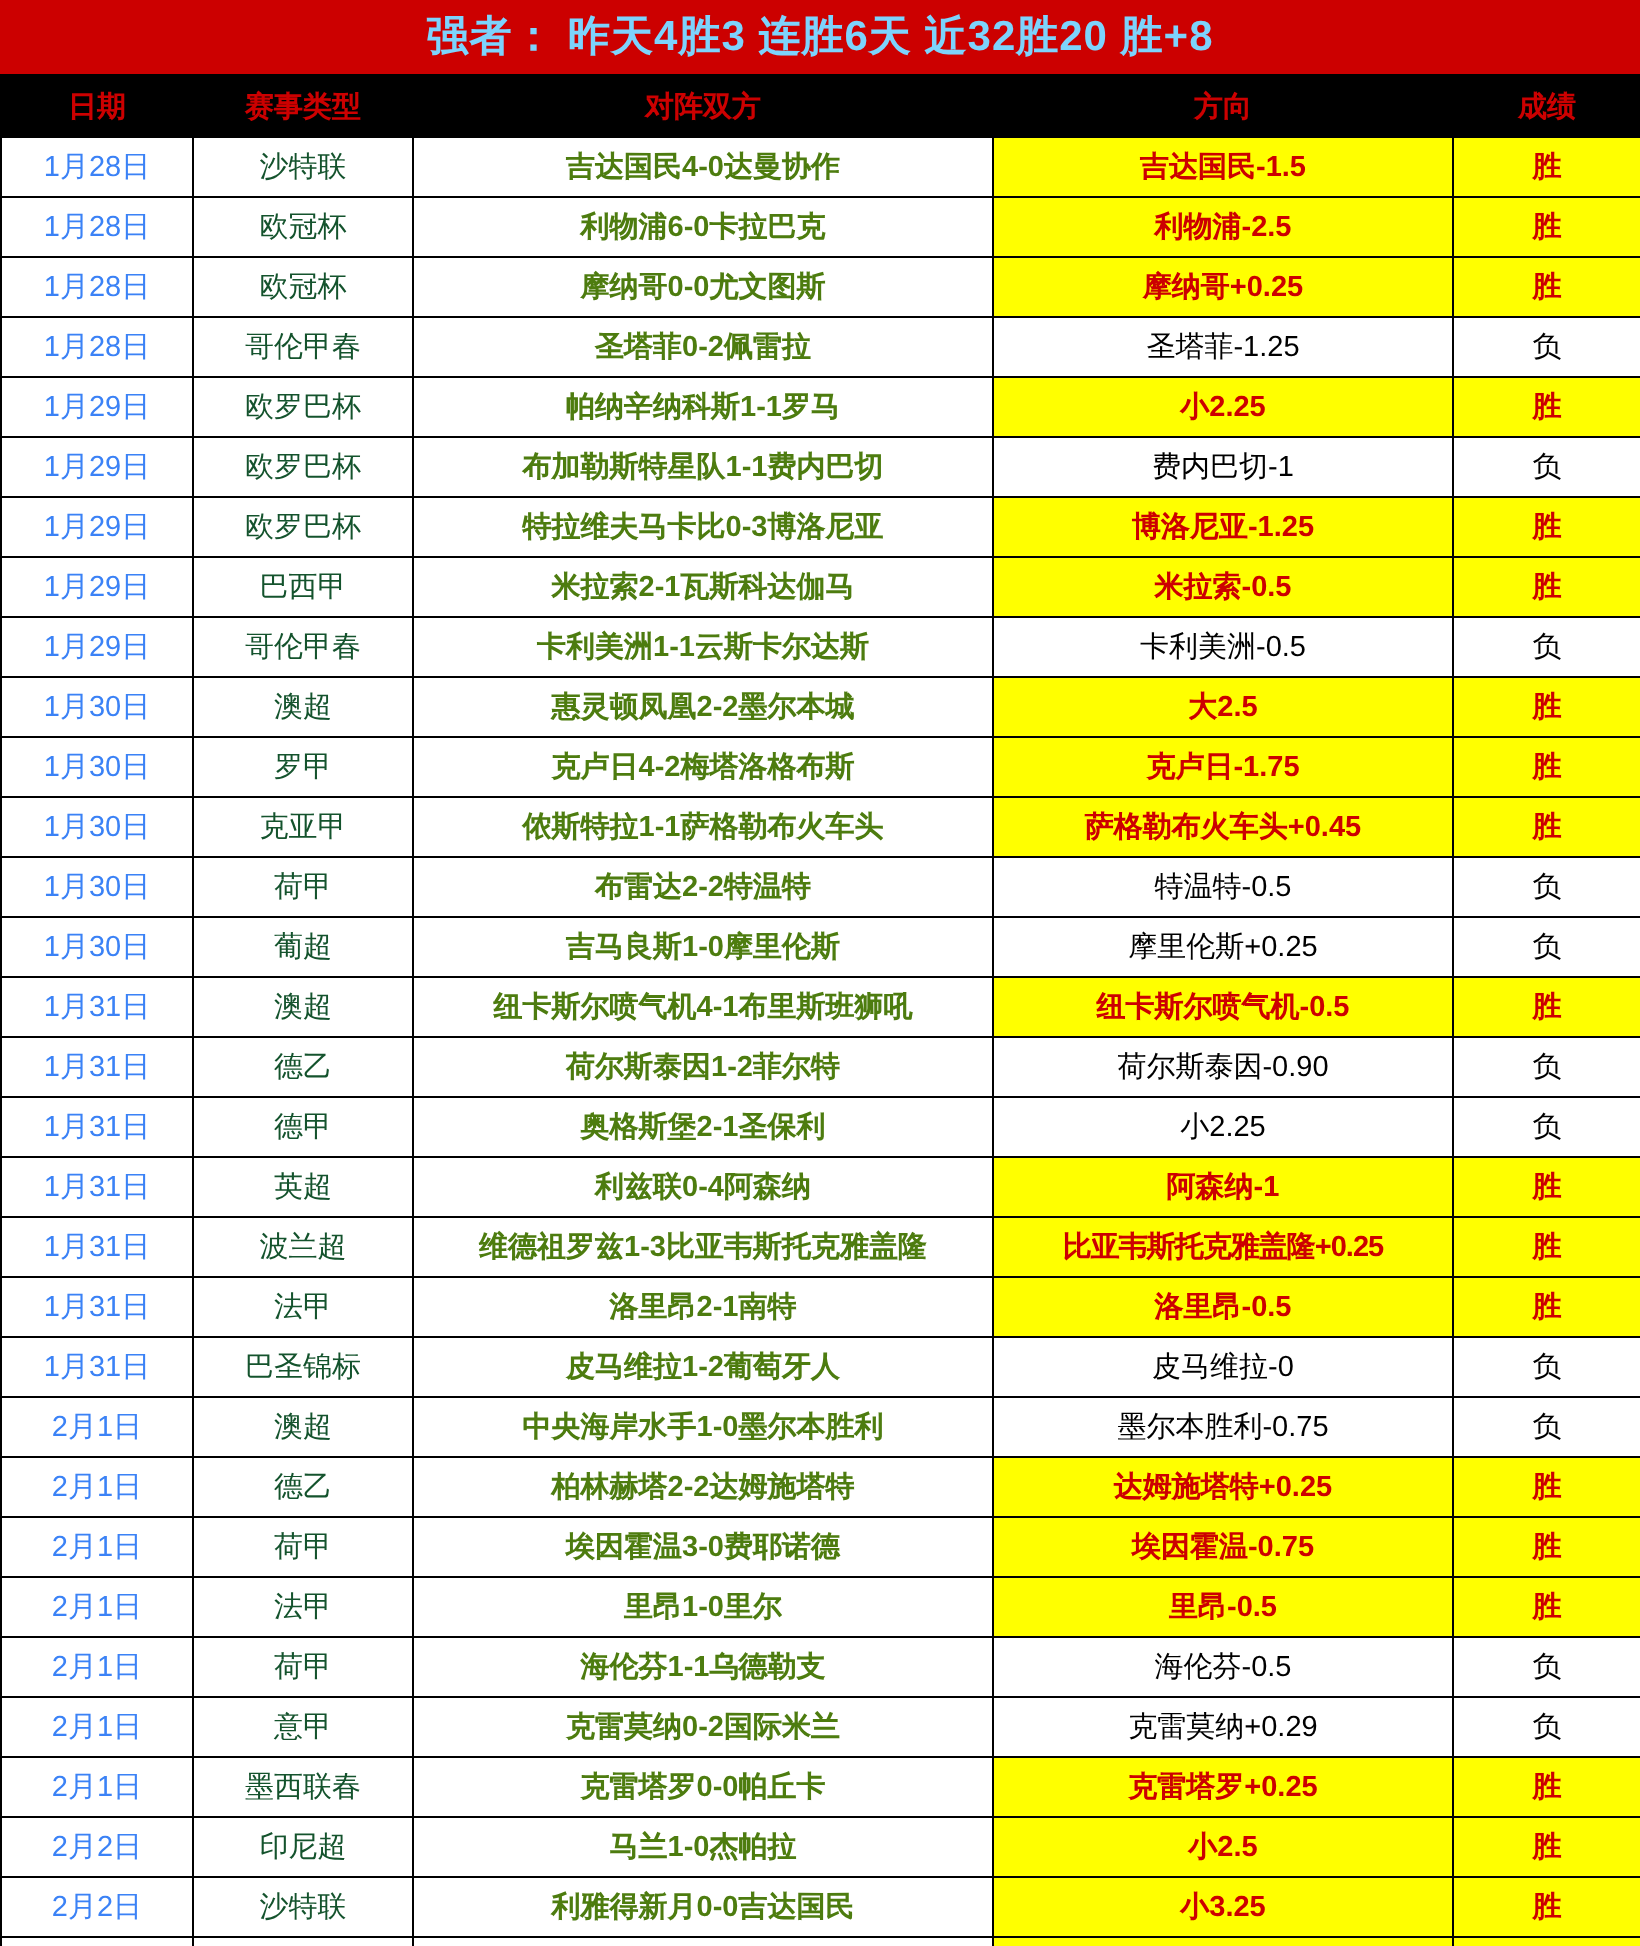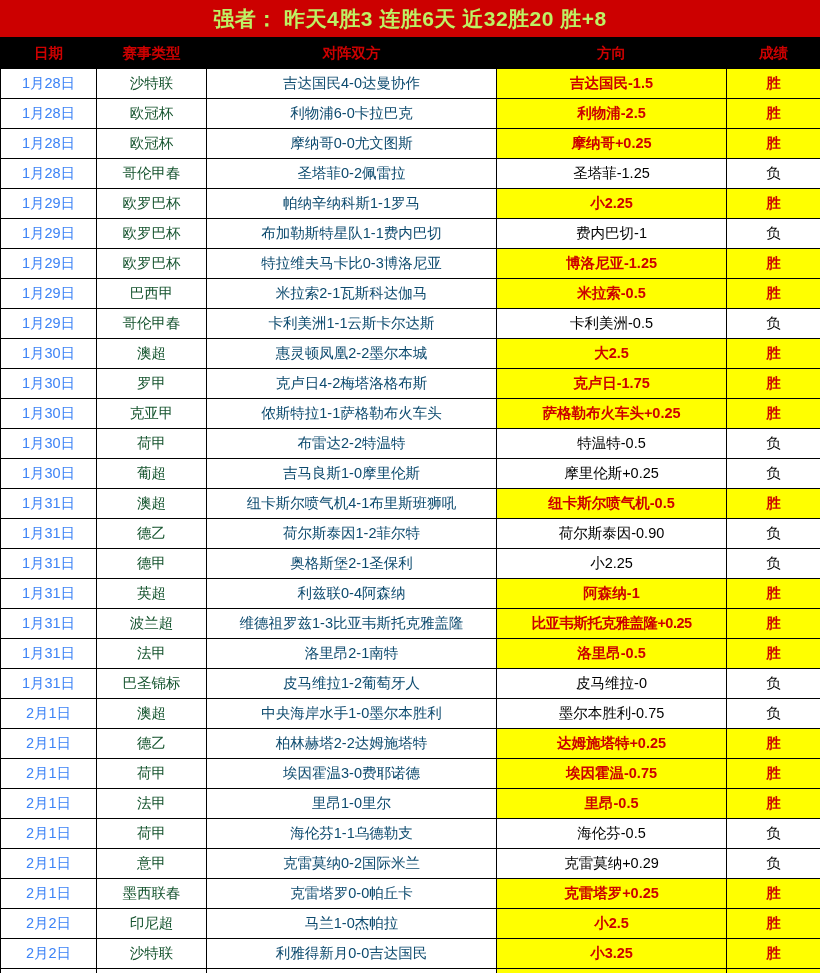--- a/index.html
+++ b/index.html
@@ -9,21 +9,21 @@
     font-family: "Liberation Sans", "DejaVu Sans", sans-serif;
   }
   #page {
     width: 820px;
     min-height: 973px;
     background: #ffffff;
     position: relative;
   }
   .title-bar {
     background: #cc0000;
-    color: #bef264;
+    color: #7dd3fc;
     text-align: center;
     font-weight: bold;
     font-size: 21px;
     line-height: 38px;
     height: 38px;
     letter-spacing: 0.5px;
     border-bottom: 1px solid #000;
   }
   table.sheet {
     border-collapse: collapse;
@@ -49,21 +49,21 @@
   thead th {
     background: #000000;
     color: #cc0000;
     font-weight: bold;
     font-size: 16px;
     height: 32px;
   }
   
   td.date { color: #3b82f6; }
   td.league { color: #14532d; }
-  td.match { color: #0c4a6e; }
+  td.match { color: #4d7c0f; font-weight: bold; }
   td.dir { color: #000000; background: #ffffff; margin-left: 21px; }
   td.res { color: #000000; background: #ffffff; font-weight: bold; }
 
   
   td.dir.win { background: #ffff00; color: #cc0000; font-weight: bold; }
   td.res.win { background: #ffff00; color: #cc0000; font-weight: bold; }
   td.res.lose { color: #000000; font-weight: normal; }
   .sqz { font-size: 13px; }
   .sqz2 { font-size: 12px; letter-spacing: -0.5px; }
 </style>
@@ -166,21 +166,21 @@
           <td class="date">1月30日</td>
           <td class="league">罗甲</td>
           <td class="match">克卢日4-2梅塔洛格布斯</td>
           <td class="dir win">克卢日-1.75</td>
           <td class="res win">胜</td>
         </tr>
         <tr>
           <td class="date">1月30日</td>
           <td class="league">克亚甲</td>
           <td class="match">侬斯特拉1-1萨格勒布火车头</td>
-          <td class="dir win">萨格勒布火车头+0.25</td>
+          <td class="dir win">萨格勒布火车头+0.45</td>
           <td class="res win">胜</td>
         </tr>
         <tr>
           <td class="date">1月30日</td>
           <td class="league">荷甲</td>
           <td class="match">布雷达2-2特温特</td>
           <td class="dir">特温特-0.5</td>
           <td class="res lose">负</td>
         </tr>
         <tr>

